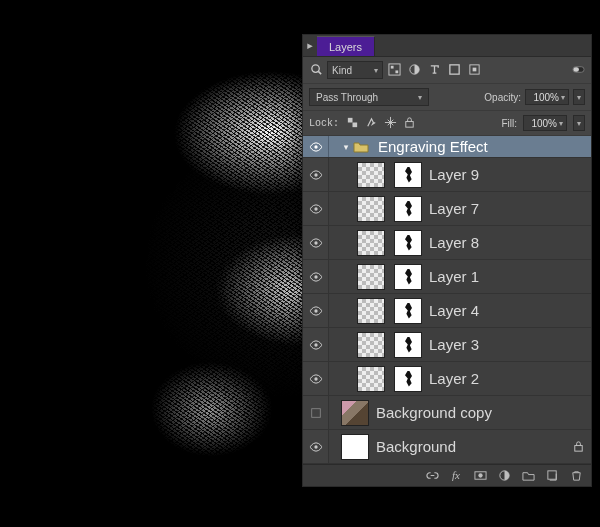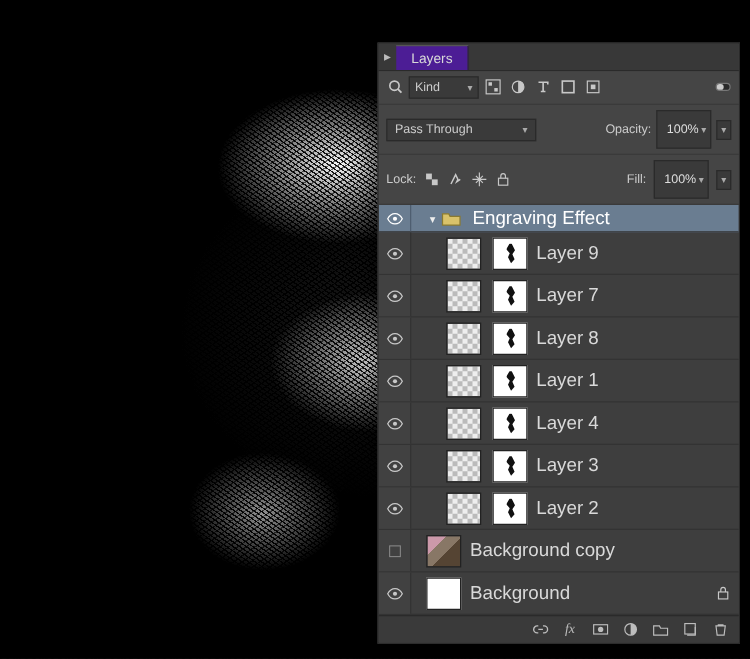--- a/index.html
+++ b/index.html
@@ -56,27 +56,27 @@
   .filter-icons { display: flex; gap: 6px; }
   .mini-icn { width: 14px; height: 14px; display: flex; align-items: flex-start; justify-content: center; color: #c8c8c8; cursor: pointer; }
   .mini-icn svg { width: 13px; height: 13px; }
 
   .blend-select {
     flex: 0 0 120px; height: 18px; background: #3a3a3a; border: 1px solid #2a2a2a;
     display: flex; align-items: center; justify-content: space-between; padding: 0 6px; font-size: 10px; color: #ccc;
   }
   .pct-label { font-size: 10px; color: #ccc; margin-left: auto; }
   .pct-box {
-    width: 44px; height: 31px; background: #3a3a3a; border: 1px solid #2a2a2a; display: flex;
+    width: 44px; height: 16px; background: #3a3a3a; border: 1px solid #2a2a2a; display: flex;
     align-items: center; justify-content: flex-end; padding: 0 3px; font-size: 10px; color: #ddd; gap:2px;
   }
   .slider-btn { width: 12px; height: 16px; display:flex; align-items:center; justify-content:center; background:#3a3a3a; border:1px solid #2a2a2a; }
 
   .lock-row { gap: 6px; }
-  .lock-label { font-size: 10px; color: #ccc; }
+  .lock-label { font-size: 10px; color: #ccc; font-family: Liberation Mono, monospace; }
   .lock-icons { display: flex; gap: 5px; }
 
   .layers-list { background: #3e3e3e; max-height: 392px; overflow: hidden; }
   .layer-row {
     display: flex; align-items: center; height: 34px; border-bottom: 1px solid #333;
     padding-right: 6px;
   }
   .layer-row.group { background: #6a7d91; height: 22px; color: #fff; }
   .layer-row.group .layer-name { color: #fff; }
   .vis-col {

